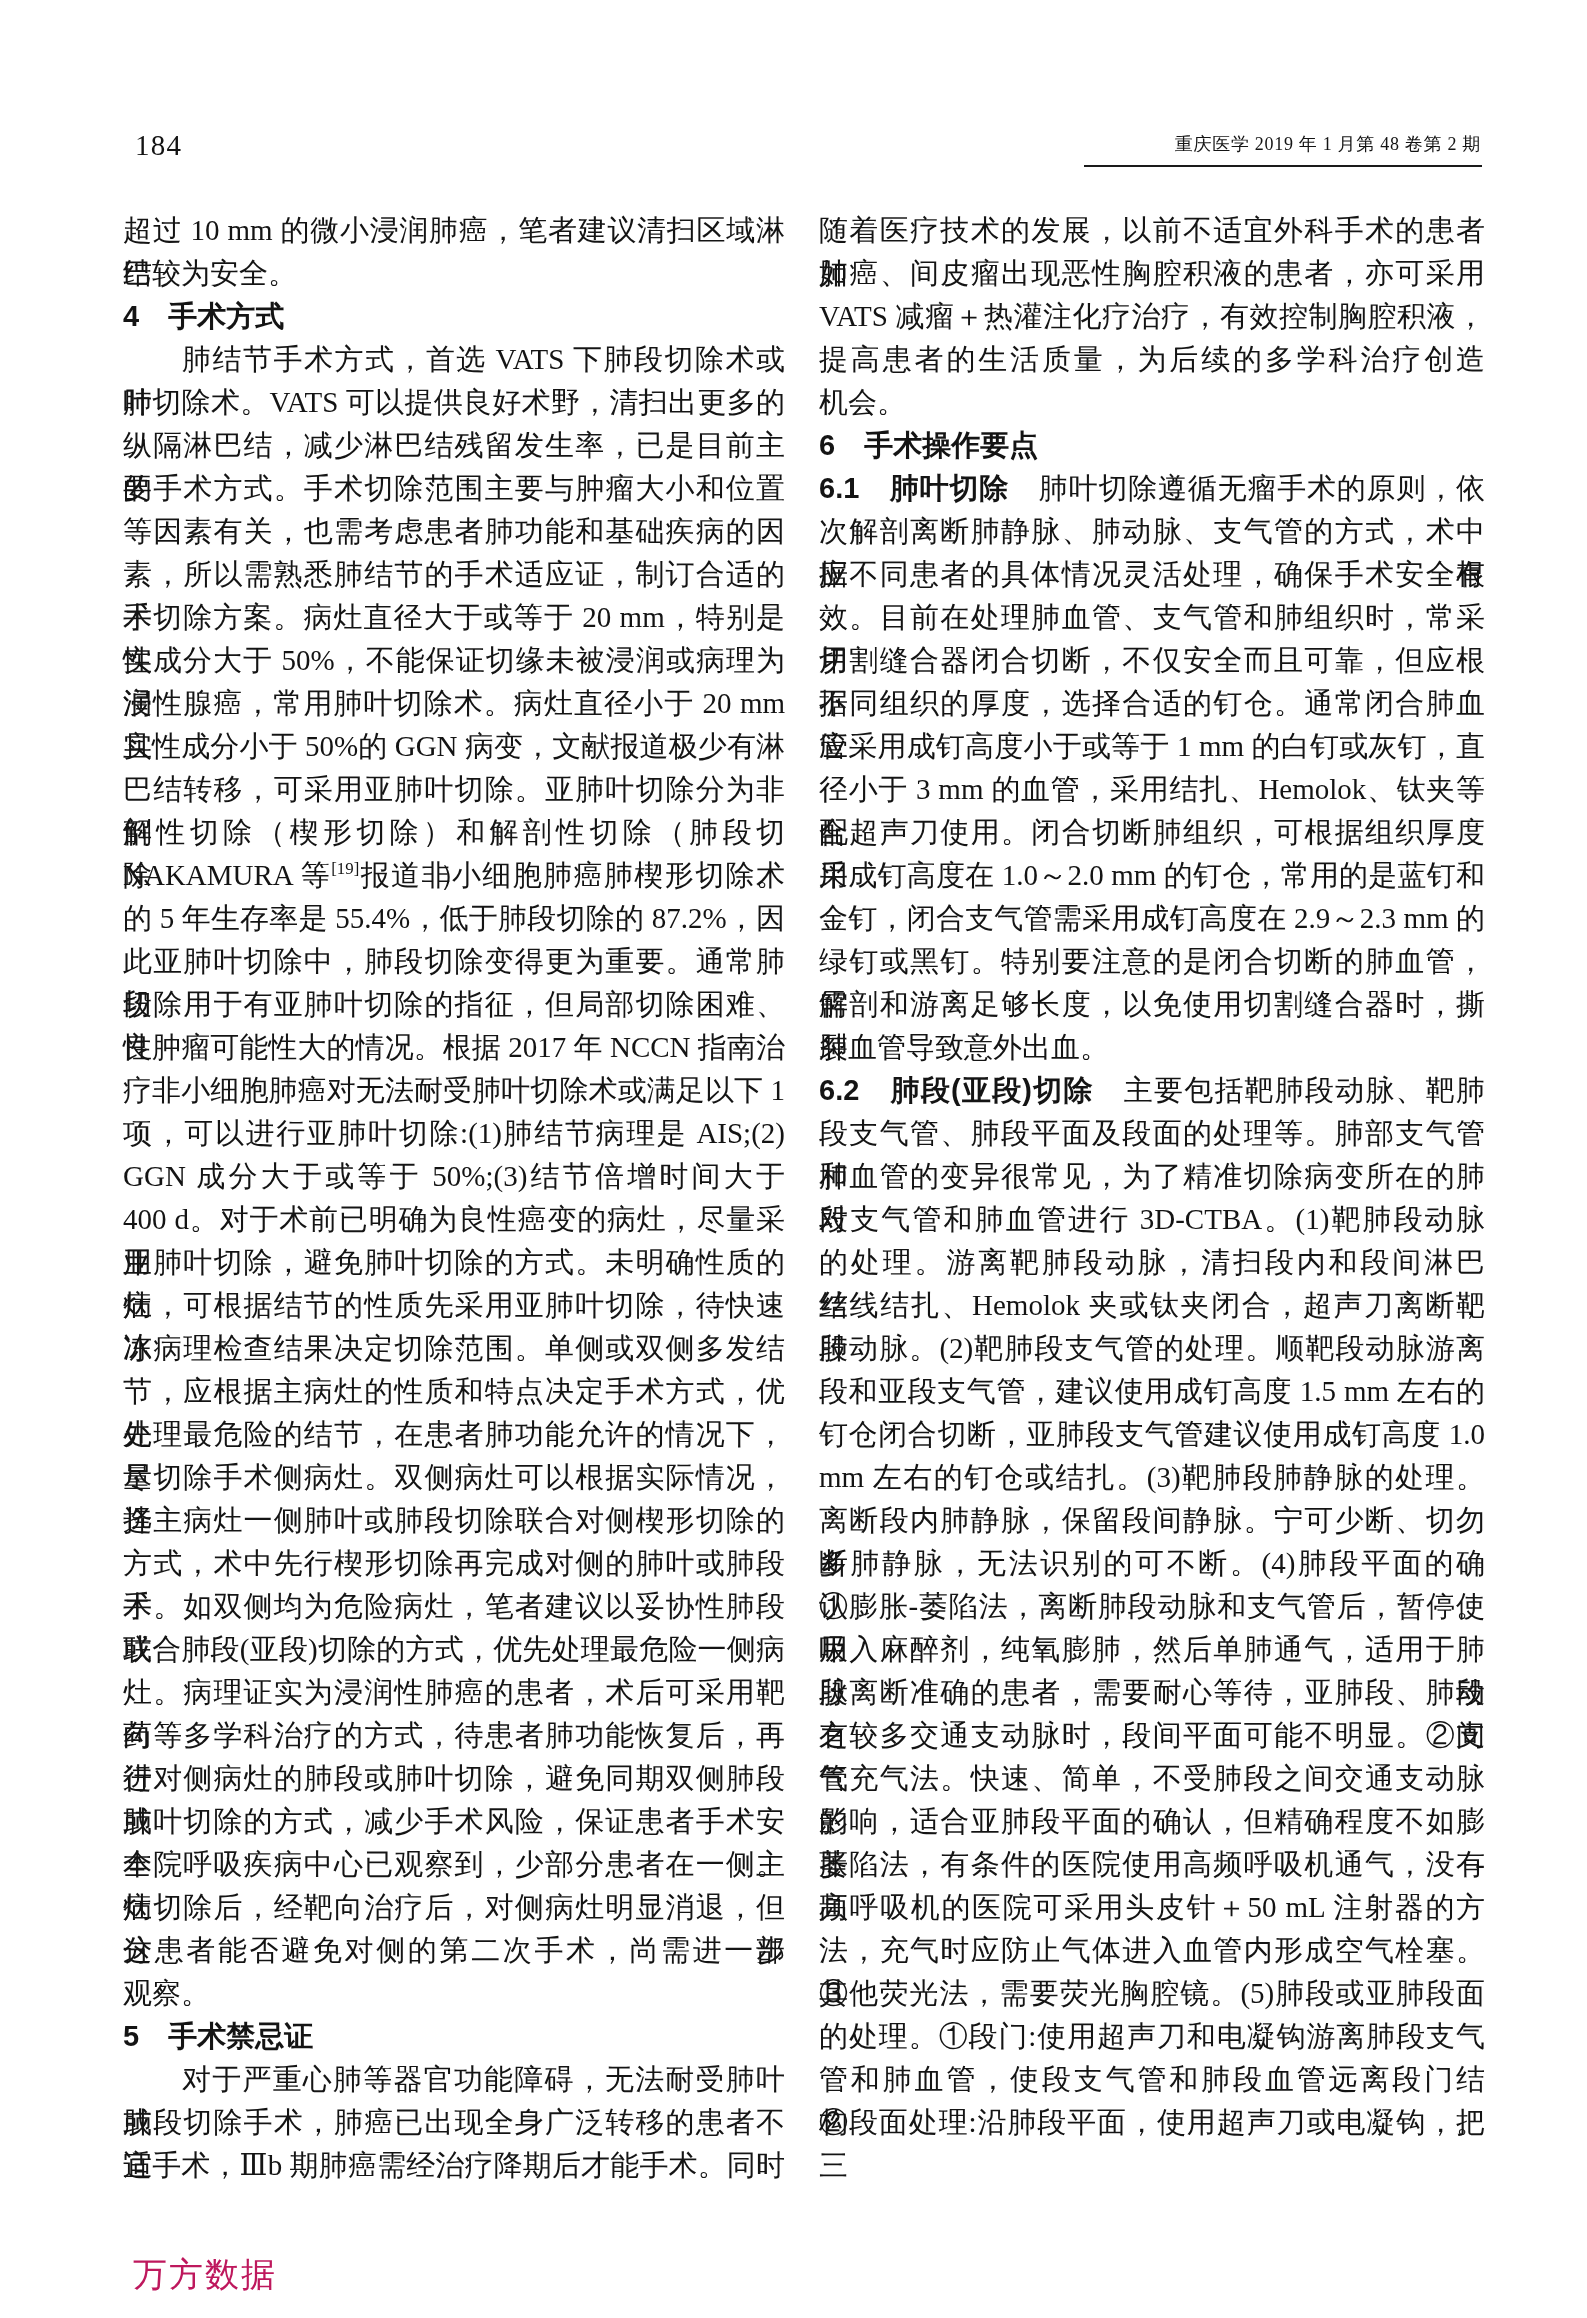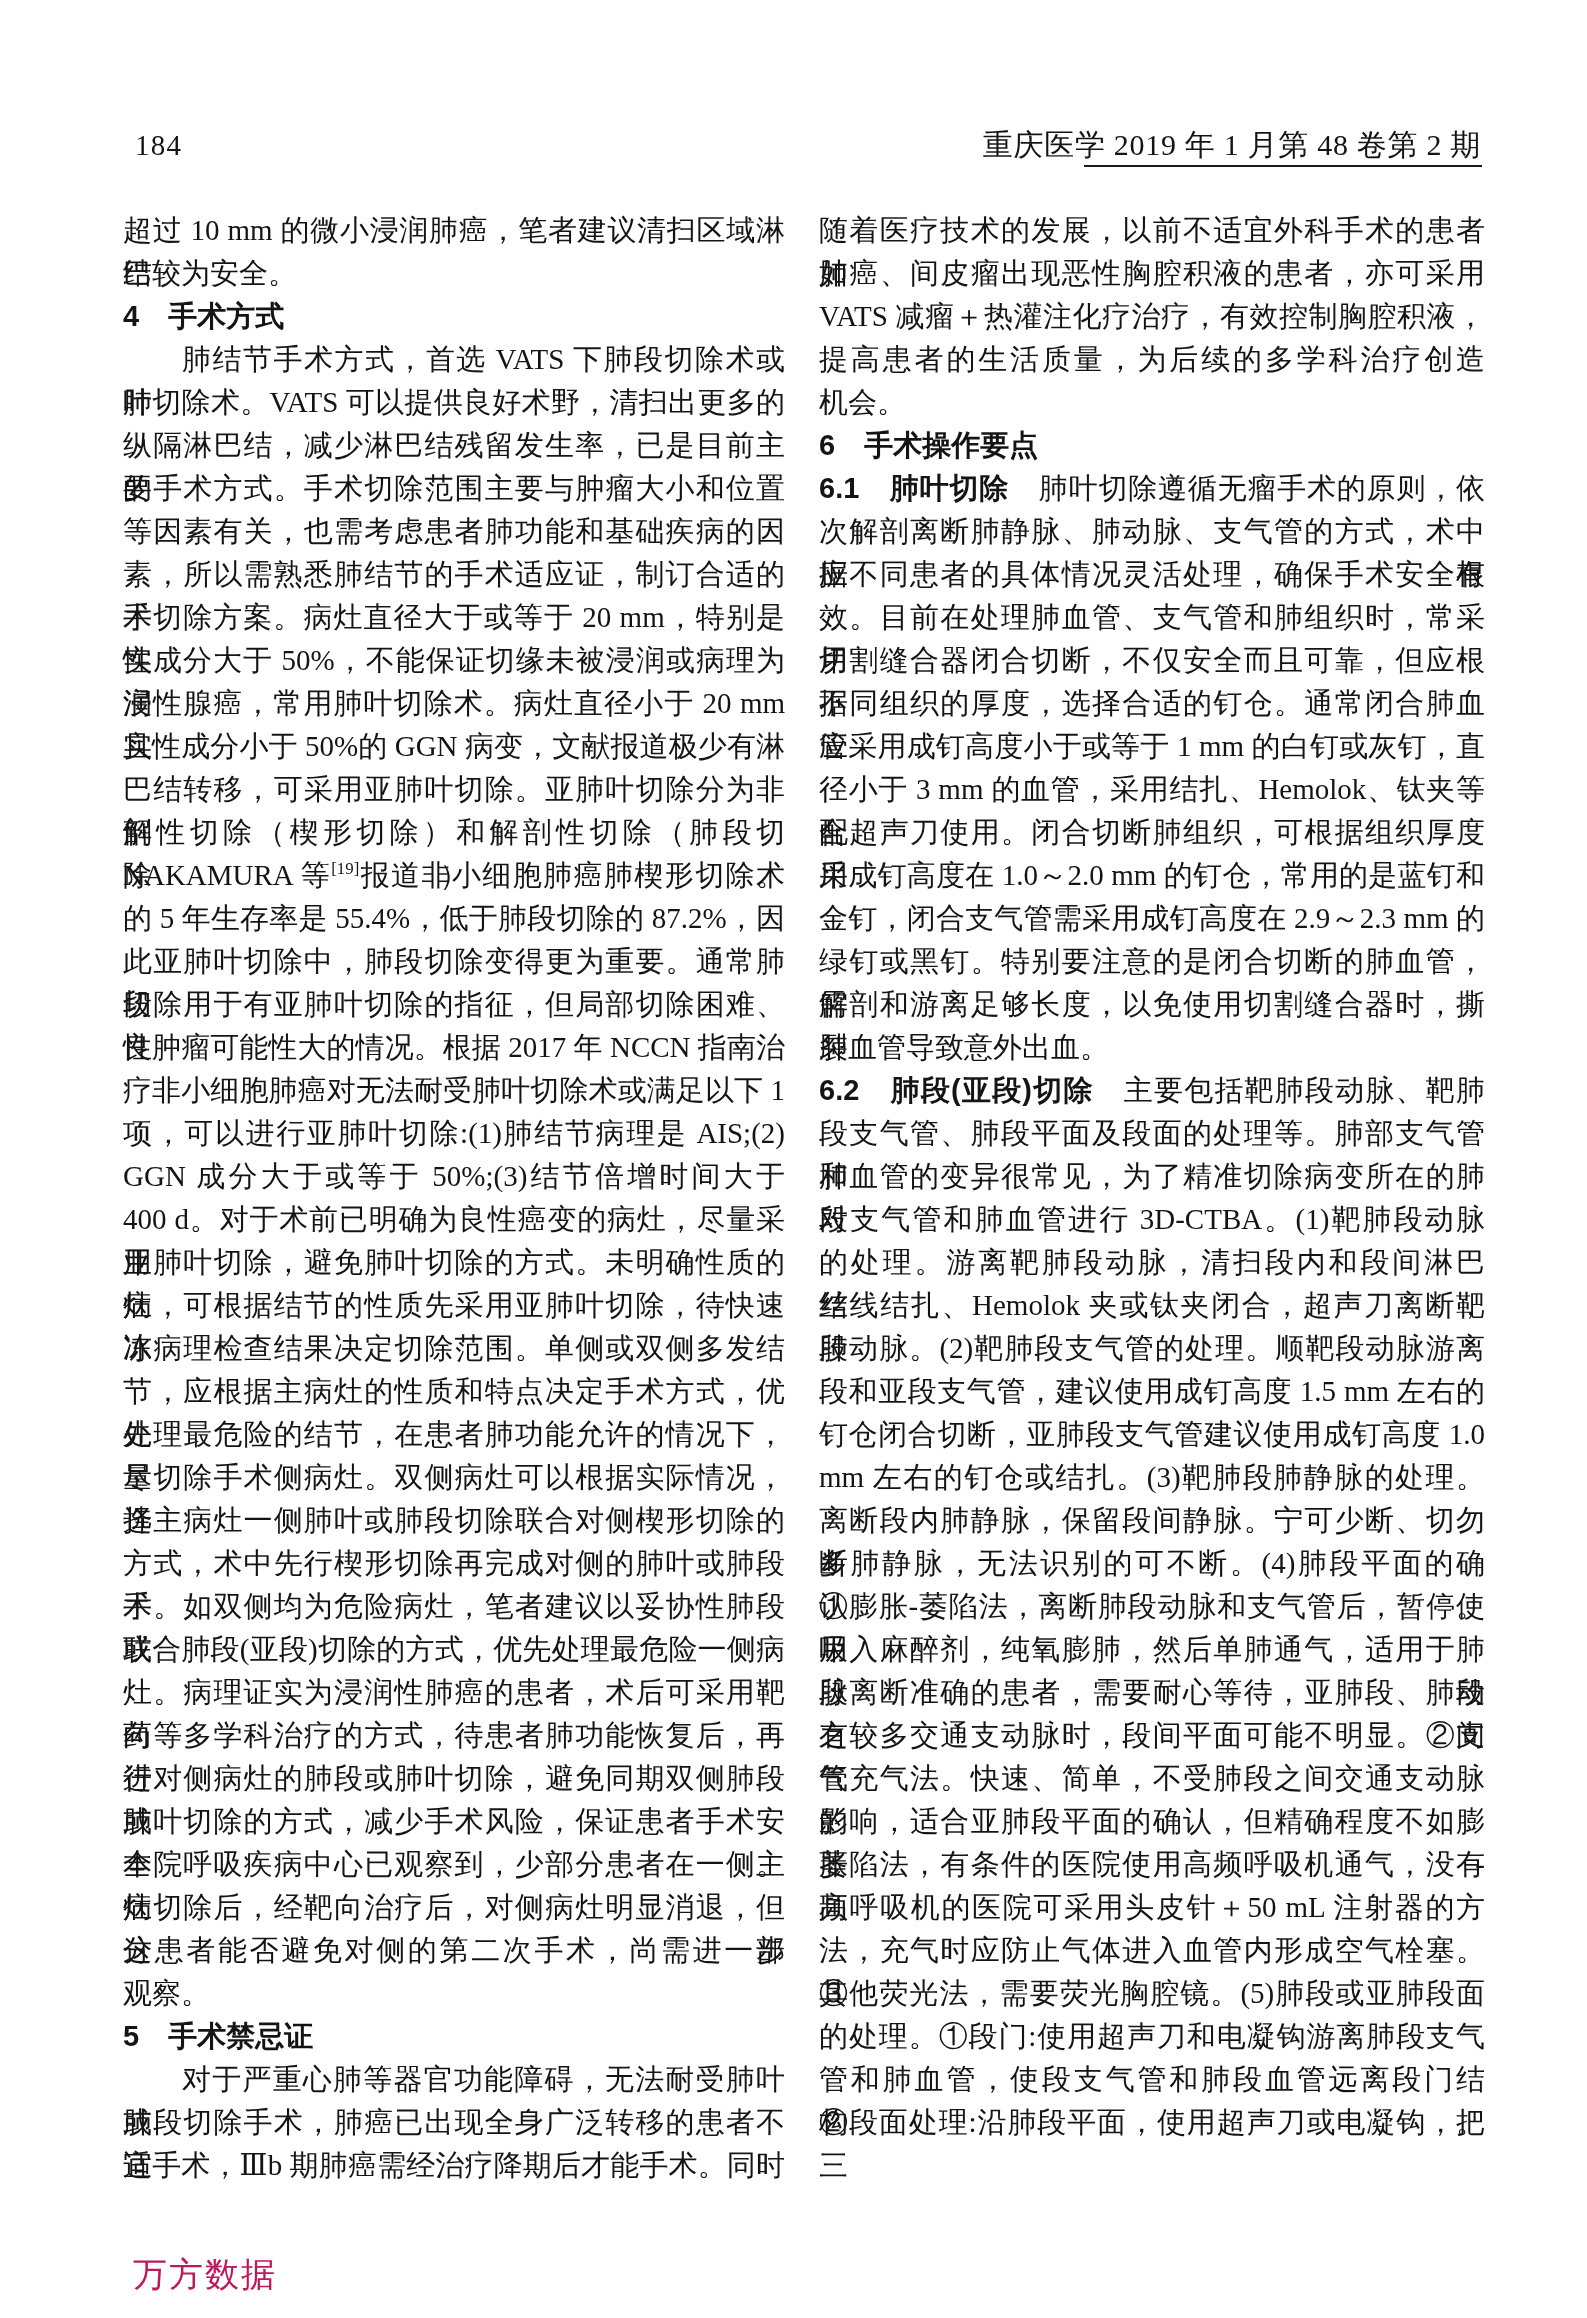--- a/index.html
+++ b/index.html
@@ -10,21 +10,21 @@
     font-family:"Liberation Serif","DejaVu Serif",serif;
     color:#141414;
     overflow:hidden;
   }
   .page-number{
     position:absolute;left:135px;top:129px;
     font-size:29px;line-height:33px;letter-spacing:1.3px;
   }
   .journal-header{
     position:absolute;right:106px;top:128px;
-    font-size:30px;line-height:33px;letter-spacing:0.7px;
+    font-size:18px;line-height:33px;letter-spacing:0.7px;
     white-space:nowrap;
   }
   .header-rule{
     position:absolute;left:1084px;top:165px;
     width:398px;height:2px;background:#1a1a1a;
   }
   .column{
     position:absolute;top:209px;
     font-size:29px;
   }

